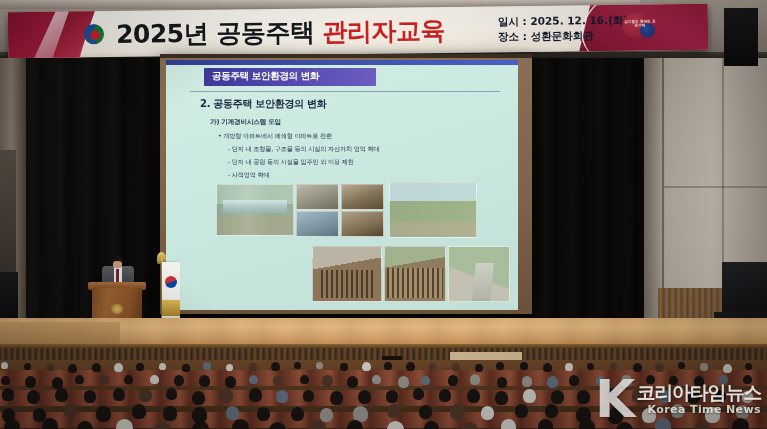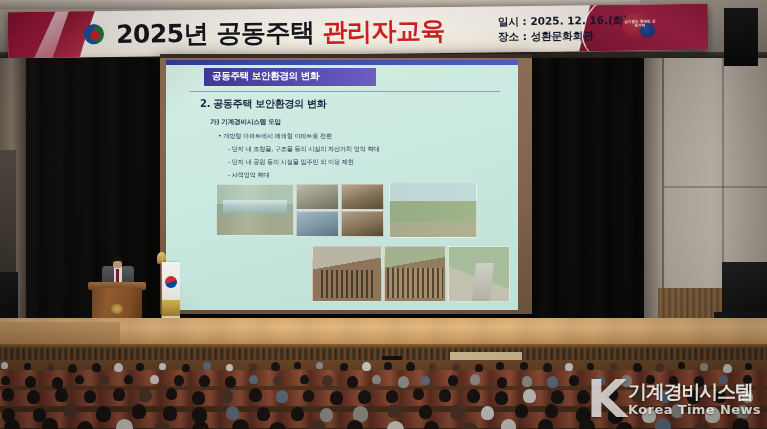--- a/index.html
+++ b/index.html
@@ -417,22 +417,22 @@
     line-height: 40px; letter-spacing: -3px;
     text-shadow: 0 1px 3px rgba(0,0,0,.5);
   }
   .wm-text { display: flex; flex-direction: column; line-height: 1; }
   .wm-ko {
     font-size: 19px; font-weight: bold; color: rgba(250,249,246,.92);
     letter-spacing: -1.2px;
     text-shadow: 0 1px 3px rgba(0,0,0,.55);
   }
   .wm-en {
-    font-size: 13px; font-weight: bold; color: rgba(245,243,238,.85);
-    letter-spacing: .4px; text-align: center; margin-top: 2px;
+    font-size: 11px; font-weight: bold; color: rgba(245,243,238,.85);
+    letter-spacing: .4px; text-align: right; margin-top: 2px;
     text-shadow: 0 1px 2px rgba(0,0,0,.5);
   }
 
   .vignette {
     position: absolute; left: 0; top: 0; width: 767px; height: 429px;
     pointer-events: none;
     background: radial-gradient(ellipse at 50% 45%, rgba(0,0,0,0) 45%, rgba(0,0,0,.30) 100%);
   }
 </style>
 </head>
@@ -677,18 +677,18 @@
       <div class="head cap" style="width: 16px; height: 16.8px; left: 655px; top: 58px;"></div>
       <div class="head brown" style="width: 16px; height: 16.8px; left: 694px; top: 62px;"></div>
       <div class="head" style="width: 17px; height: 17.85px; left: 732px; top: 58px;"></div>
     </div>
 
   <div class="vignette"></div>
 
   <div class="watermark">
     <div class="wm-k">K</div>
     <div class="wm-text">
-      <div class="wm-ko">기계경비시스템</div>
+      <div class="wm-ko">코리아타임뉴스</div>
       <div class="wm-en">Korea Time News</div>
     </div>
   </div>
 
 </div>
 
 </body></html>

